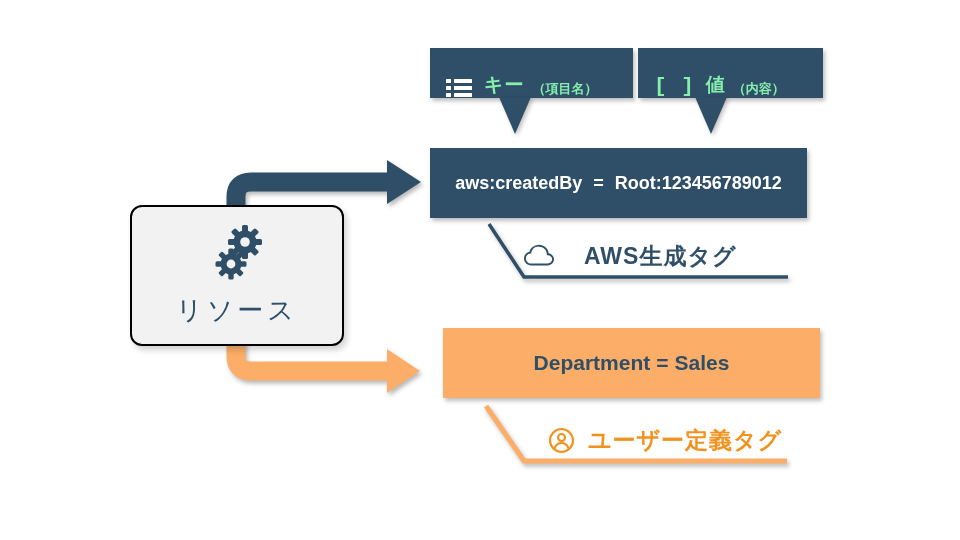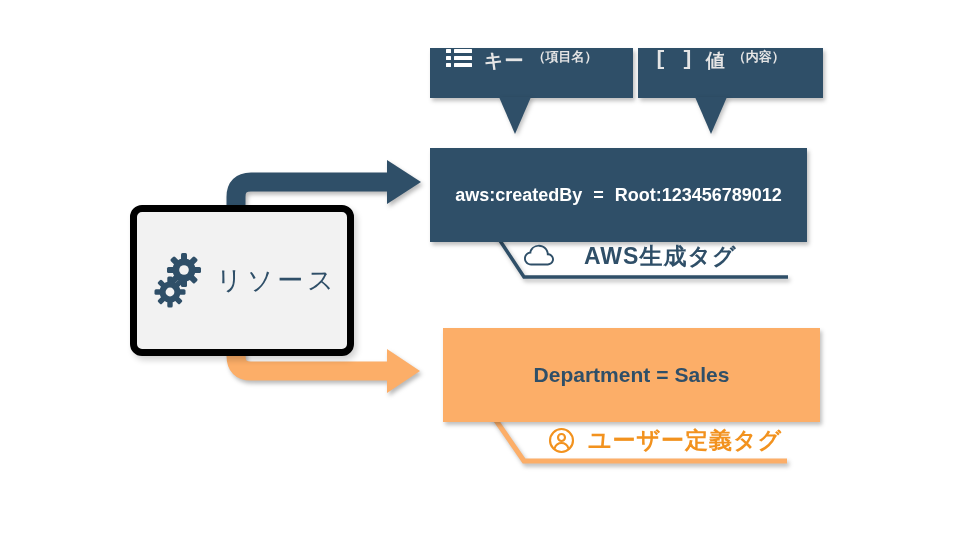--- a/index.html
+++ b/index.html
@@ -13,52 +13,52 @@
   .decor{position:absolute;left:0;top:0;width:960px;height:540px;pointer-events:none;z-index:1;}
   .shadowed{filter:drop-shadow(2px 3px 2px rgba(0,0,0,0.28));}
   .arrow-dark-path{stroke:var(--navy);stroke-width:19;fill:none;stroke-linejoin:round;}
   .arrow-dark-head{fill:var(--navy);}
   .arrow-orange-path{stroke:var(--orange);stroke-width:19;fill:none;stroke-linejoin:round;}
   .arrow-orange-head{fill:var(--orange);}
   .ribbon-aws{stroke:var(--navy);stroke-width:3.5;fill:none;}
   .ribbon-user{stroke:var(--orange);stroke-width:5;fill:none;}
 
   
-  .callout{position:absolute;top:48px;height:50px;background:var(--navy);color:#e5e5e5;
-    display:flex;align-items:flex-start;z-index:2;box-shadow:2px 3px 4px rgba(0,0,0,0.25);}
+  .callout{position:absolute;top:48px;height:50px;background:var(--navy);color:#86efac;
+    display:flex;align-items:flex-end;z-index:2;box-shadow:2px 3px 4px rgba(0,0,0,0.25);}
   .callout-key{left:430px;width:187px;padding:0 0 0 16px;gap:12px;}
   .callout-value{left:638px;width:169px;padding:0 0 0 16px;gap:11px;}
   .callout .main{font-size:19px;font-weight:bold;letter-spacing:1px;}
   .callout .sub{font-size:13px;font-weight:bold;margin-left:-4px;}
   .bracket{font-family:"Liberation Mono","DejaVu Sans Mono",monospace;font-size:21px;font-weight:bold;letter-spacing:1px;}
   .pointer{position:absolute;top:97px;width:0;height:0;z-index:2;
     border-left:16px solid transparent;border-right:16px solid transparent;
     border-top:37px solid var(--navy);filter:drop-shadow(2px 2px 2px rgba(0,0,0,0.25));}
   .pointer-key{left:499px;}
   .pointer-value{left:695px;}
 
   
-  .bar{position:absolute;left:430px;width:377px;height:94px;display:flex;align-items:center;
+  .bar{position:absolute;left:430px;width:377px;height:70px;display:flex;align-items:center;
     justify-content:center;z-index:2;box-shadow:2px 3px 4px rgba(0,0,0,0.25);}
   .bar-dark{top:148px;background:var(--navy);color:#fff;font-size:18px;font-weight:bold;}
   .bar-orange{top:328px;background:var(--orange);color:var(--navy);font-size:21px;font-weight:bold;margin-left:13px;}
   .eq-wide{margin:0 11px;}
   .eq-narrow{margin:0 6px;}
 
   
   .caption{position:absolute;display:flex;align-items:center;gap:13px;height:46px;z-index:2;}
   .caption-aws{left:522px;top:233px;color:var(--navy);gap:28px;}
   .caption-user{left:548px;top:417px;color:var(--orange_deep);}
   .caption .cap-label{font-size:23px;font-weight:bold;letter-spacing:1px;}
 
   
   .resource-box{position:absolute;left:130px;top:205px;width:210px;height:137px;z-index:3;
-    background:var(--panel_gray);border:7px solid #000000;border-radius:12px;
+    background:var(--panel_gray);border:2px solid #000000;border-radius:12px;
     box-shadow:3px 4px 6px rgba(0,0,0,0.18);
-    display:flex;align-items:center;justify-content:center;gap:10px;}
+    display:flex;flex-direction:column;align-items:center;justify-content:center;gap:10px;}
   .resource-label{color:var(--navy);font-size:26px;letter-spacing:4px;}
 </style>
 </head>
 <body>
 
 <div class="stage">
 
   <svg class="decor" viewBox="0 0 960 540" aria-hidden="true">
     <g class="shadowed">
       <path class="arrow-dark-path" d="M 236 206 L 236 197 Q 236 182 251 182 L 387 182"></path>

